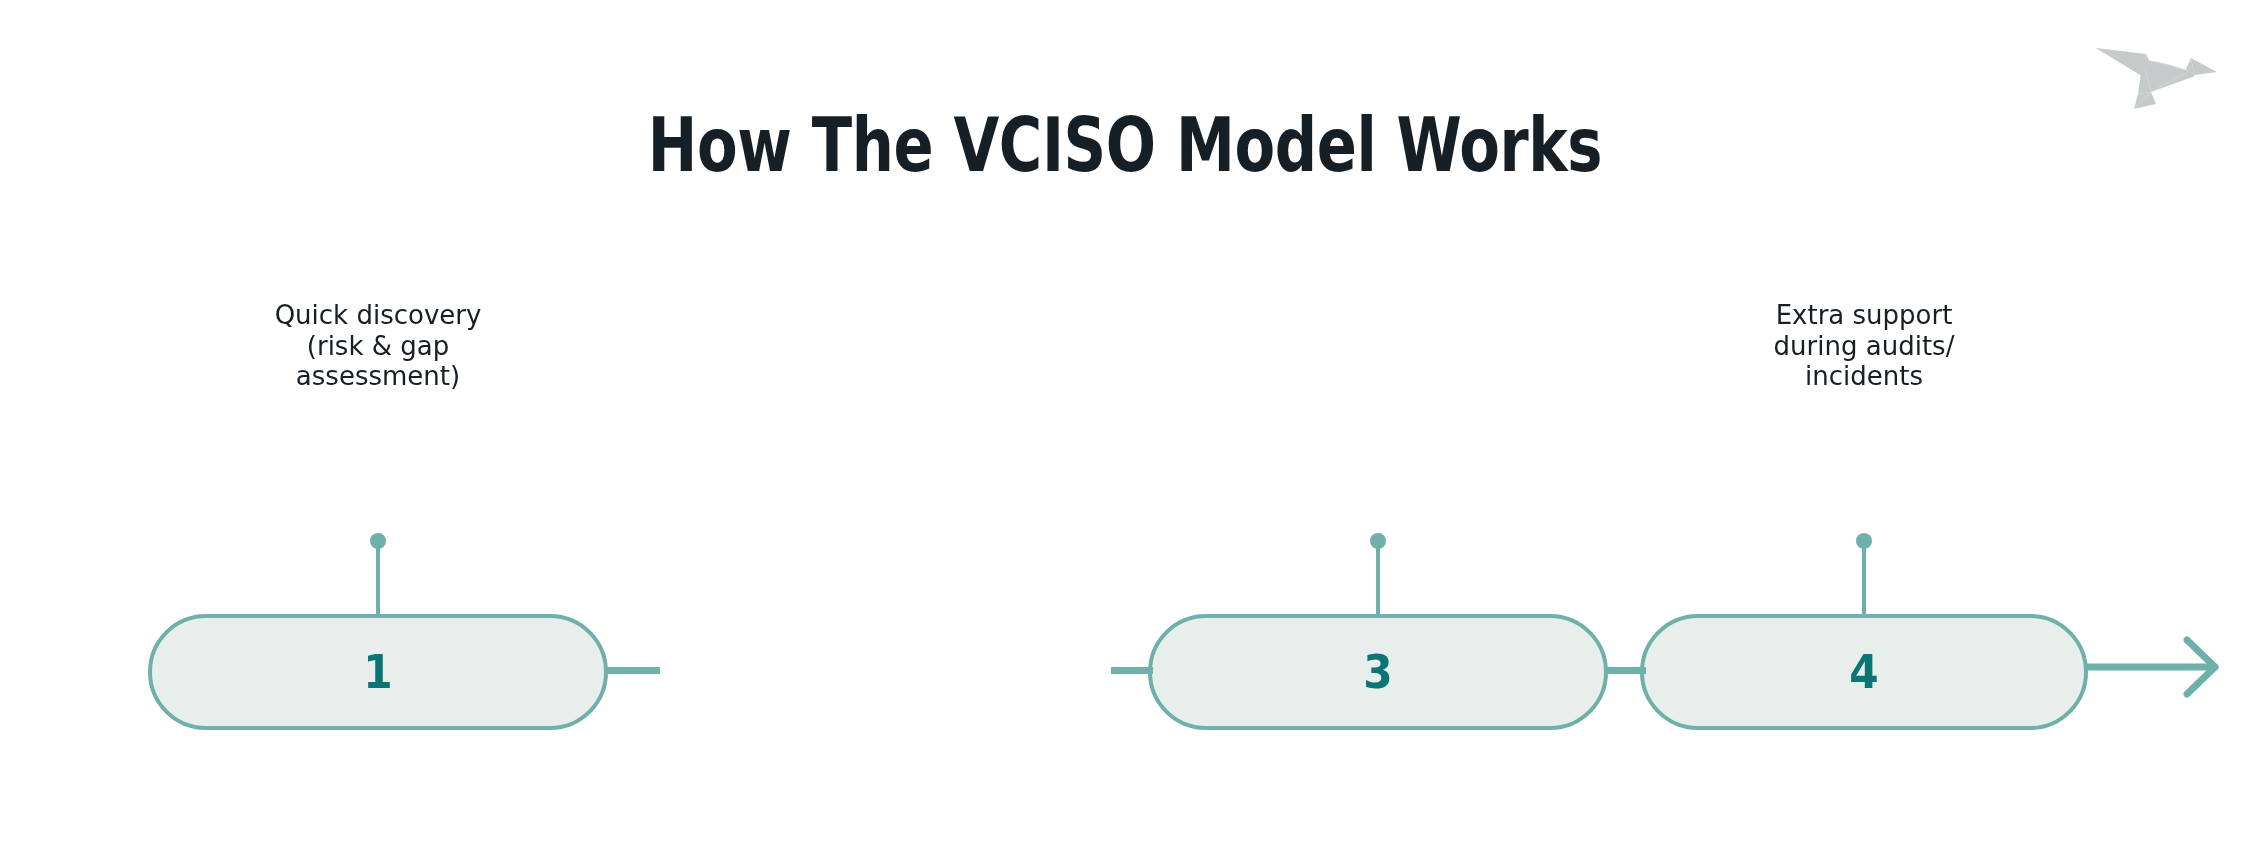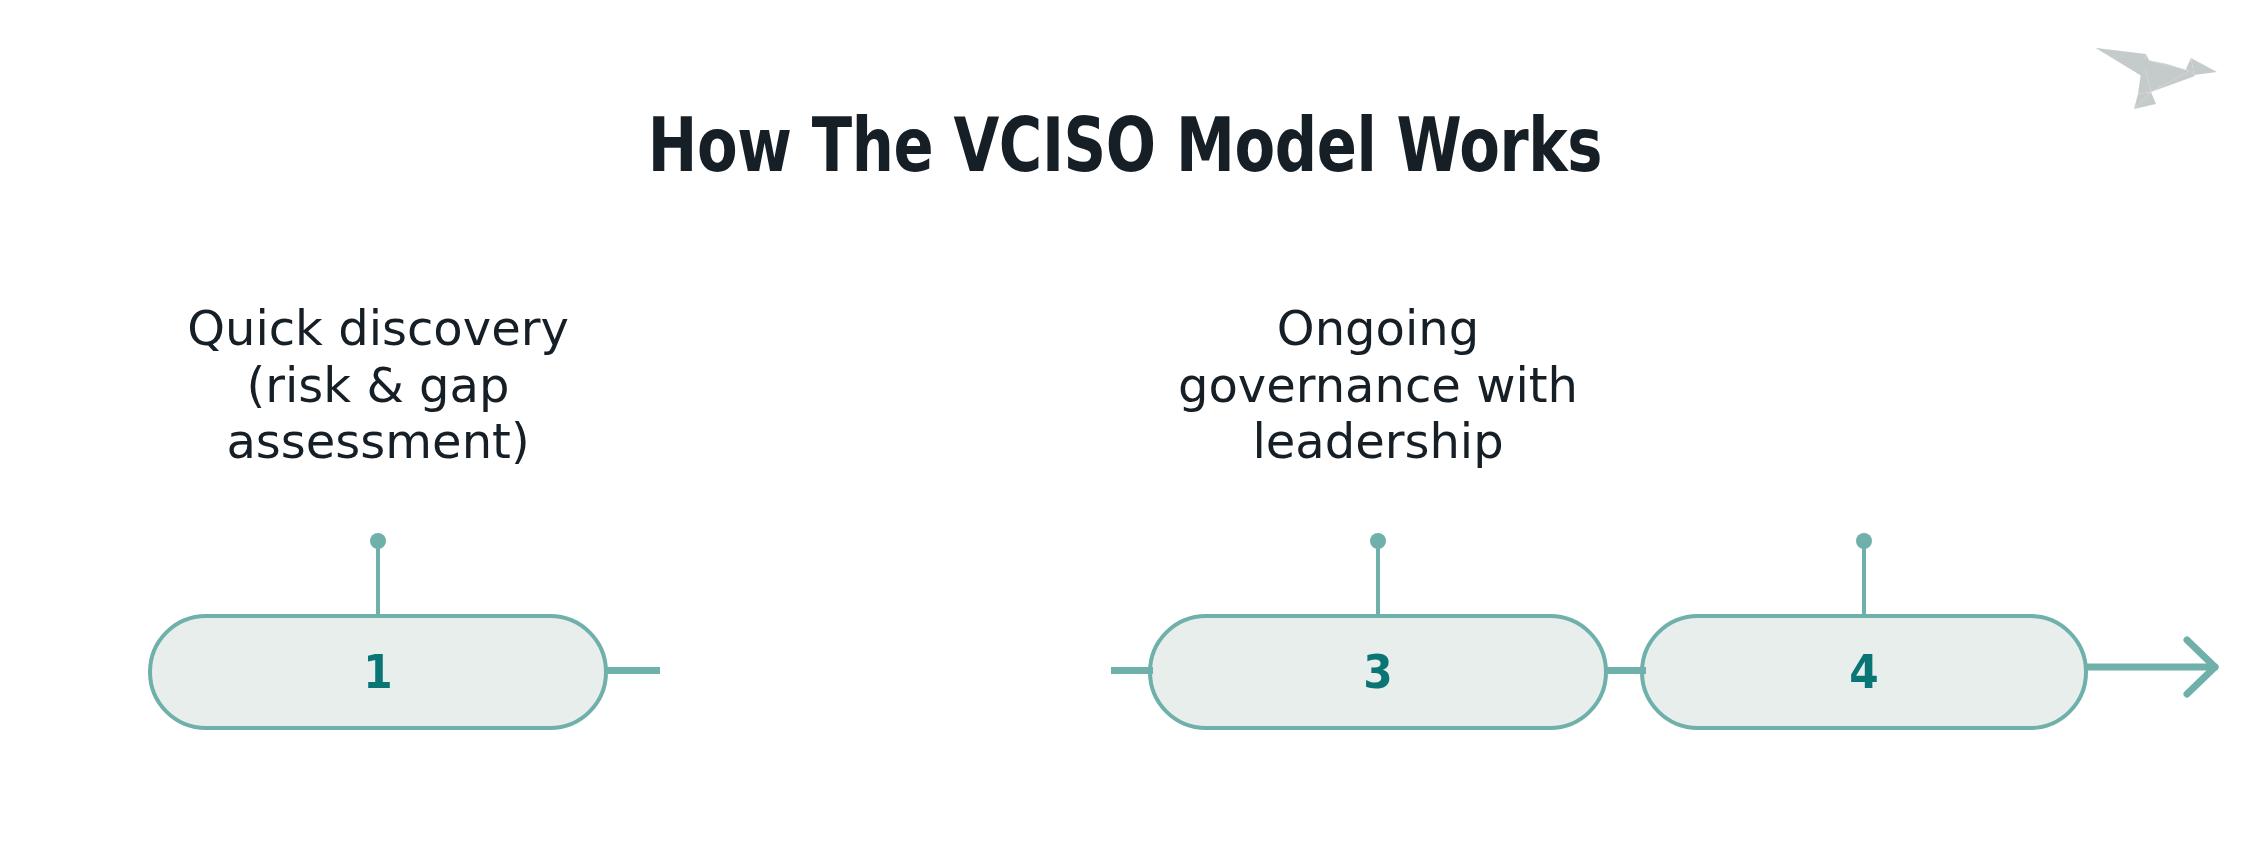--- a/index.html
+++ b/index.html
@@ -59,21 +59,21 @@
 
   .step-label {
     position: absolute;
     top: 300px;
     left: 50%;
     transform: translateX(-50%);
     width: 420px;
     text-align: center;
     font-family: "DejaVu Sans", sans-serif;
     font-weight: normal;
-    font-size: 48px;
+    font-size: 26px;
     line-height: 1.18;
     color: #161e26;
     white-space: pre-line;
   }
 
   .step-stem {
     position: absolute;
     left: 50%;
     top: 540px;
     width: 4px;
@@ -166,31 +166,31 @@
 assessment)</div>
       <div class="step-dot"></div>
       <div class="step-stem"></div>
       <div class="step-pill" style="width:460px;">
         <span class="step-number">1</span>
       </div>
     </div>
 
 
     <div class="step" style="left:1148px; width:460px;">
-      <div class="step-label">Ongoing
-governance with
-leadership</div>
       <div class="step-dot"></div>
       <div class="step-stem"></div>
       <div class="step-pill" style="width:460px;">
         <span class="step-number">3</span>
       </div>
     </div>
 
     <div class="step" style="left:1640px; width:448px;">
+      <div class="step-label">Extra support
+during audits/
+incidents</div>
       <div class="step-dot"></div>
       <div class="step-stem"></div>
       <div class="step-pill" style="width:448px;">
         <span class="step-number">4</span>
       </div>
     </div>
 
     <div class="connector" style="left:604px; width:56px;"></div>
     <div class="connector" style="left:1111px; width:42px;"></div>
     <div class="connector" style="left:1604px; width:42px;"></div>

